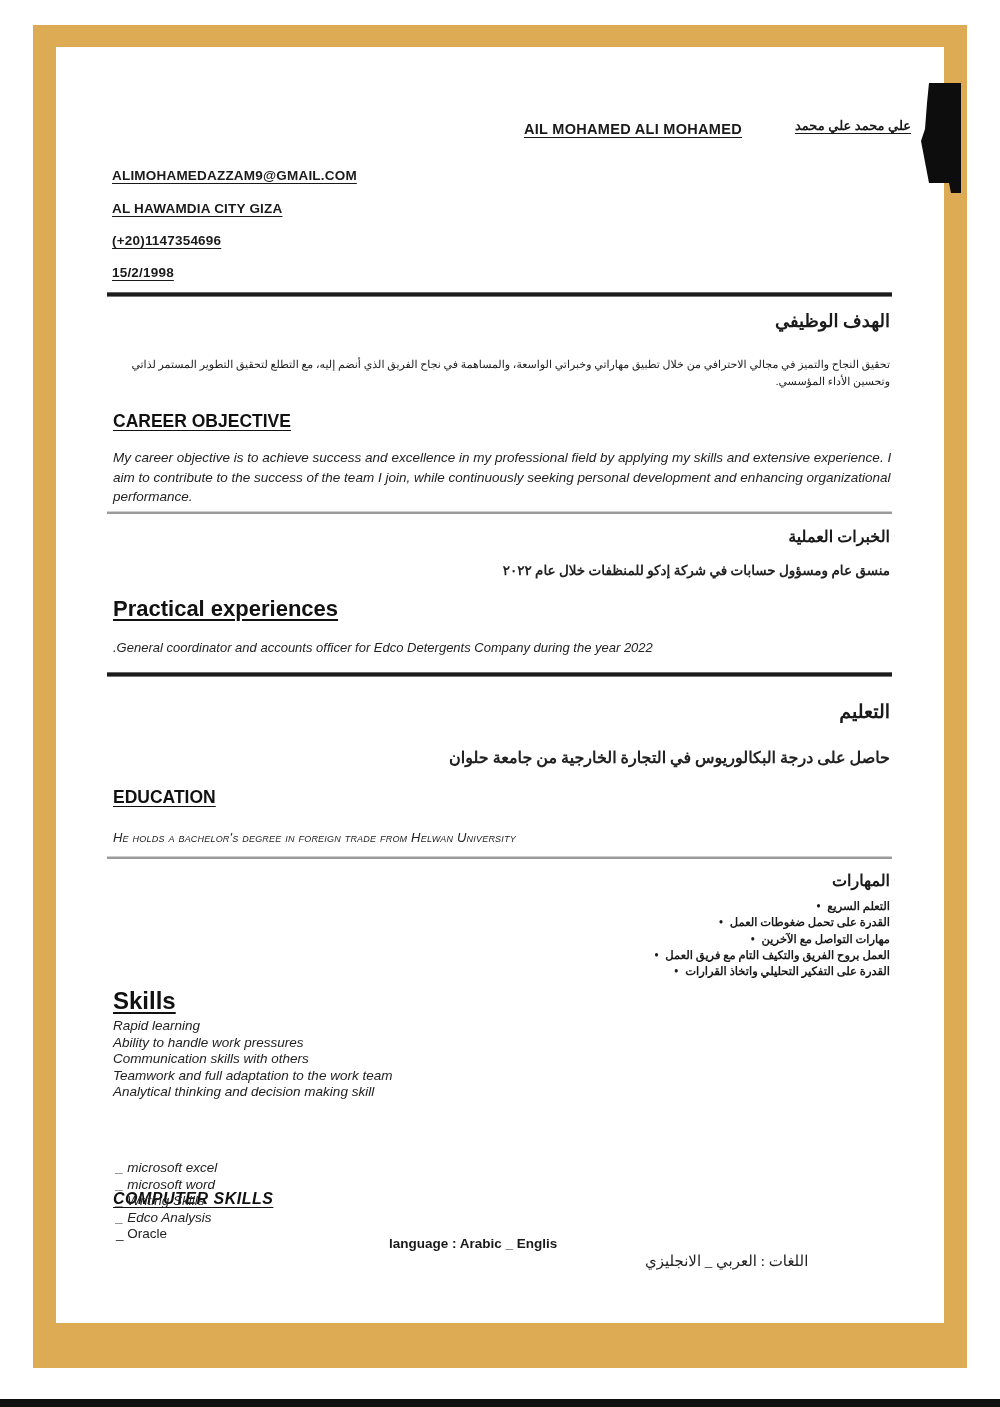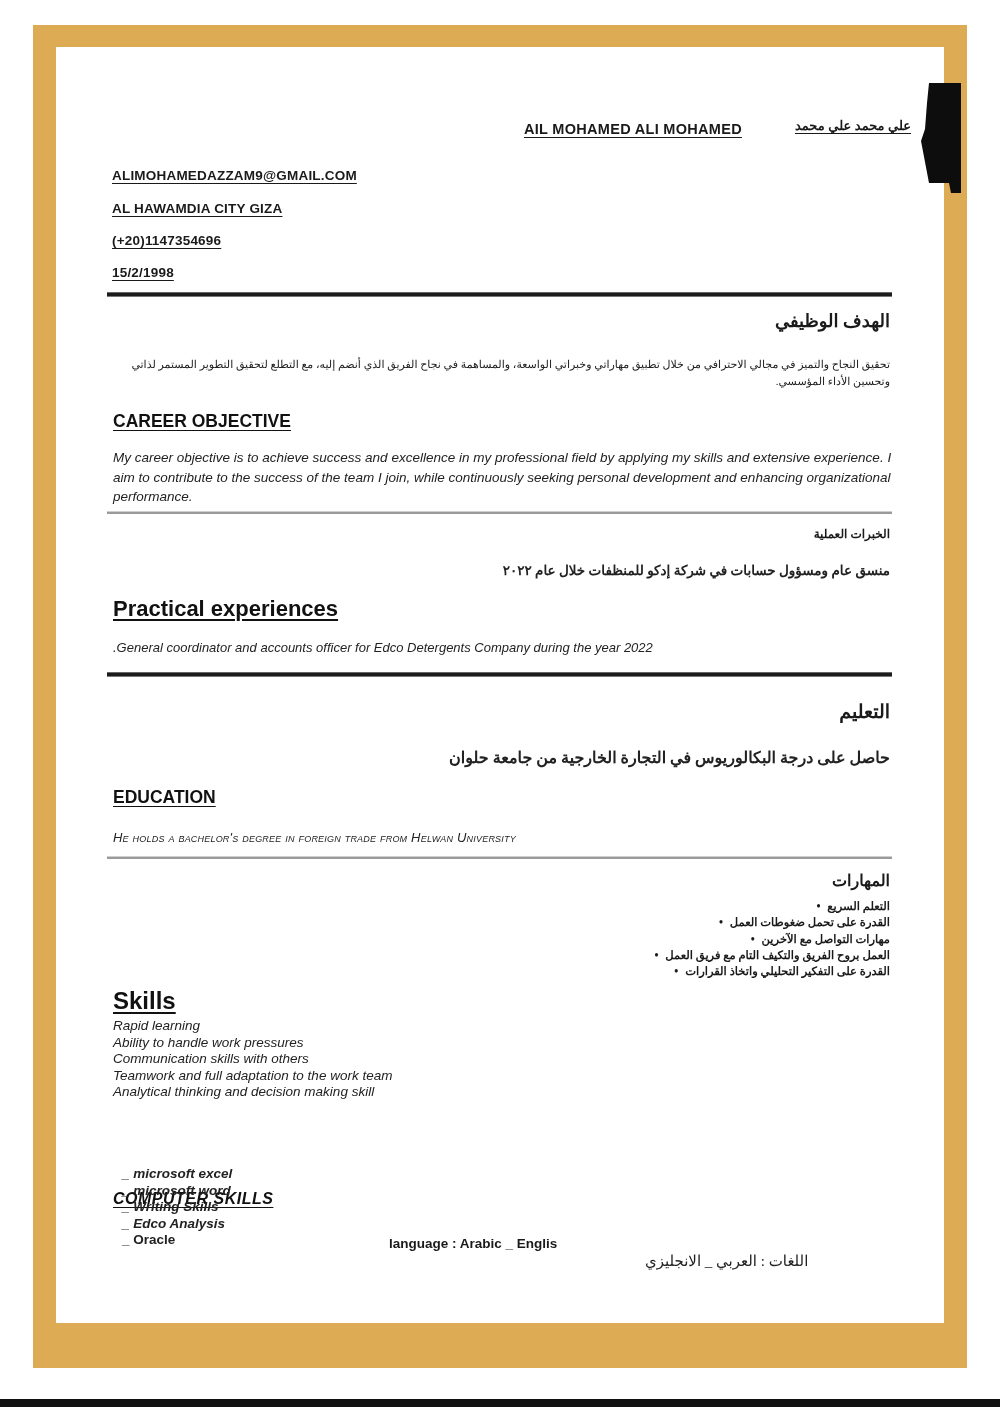--- a/index.html
+++ b/index.html
@@ -125,21 +125,21 @@
   
   .ar-heading {
     right: 110px;
     direction: rtl;
     text-align: left;
     font-weight: bold;
     font-family: "Liberation Serif", "DejaVu Serif", serif;
     white-space: nowrap;
   }
   #ar-objective-title { top: 310px; font-size: 18px; }
-  #ar-exp-title       { top: 527px; font-size: 12px; }
+  #ar-exp-title       { top: 527px; font-size: 16px; }
   #ar-edu-title       { top: 700px; font-size: 19px; }
   #ar-skills-title    { top: 871px; font-size: 16px; }
 
   .ar-body {
     direction: rtl;
     text-align: right;
     font-family: "Liberation Serif", "DejaVu Serif", serif;
     font-size: 11px;
     line-height: 1.55;
     color: #222;
@@ -228,27 +228,26 @@
     padding: 0;
     font-style: italic;
     font-size: 13.5px;
     line-height: 1.23;
     color: #222;
   }
   #en-comp-list {
     left: 108px;
     top: 1152px;
     list-style: none;
-    margin: 14px;
+    margin: 8px;
     padding: 0;
     font-style: italic;
     font-size: 13.5px;
     line-height: 1.23;
     color: #222;
-    font-weight: bold;
   }
   #en-comp-list li.plain { font-style: normal; }
 
   
   #lang-en {
     left: 389px;
     top: 1236px;
     font-size: 13.5px;
     font-weight: bold;
     white-space: nowrap;

